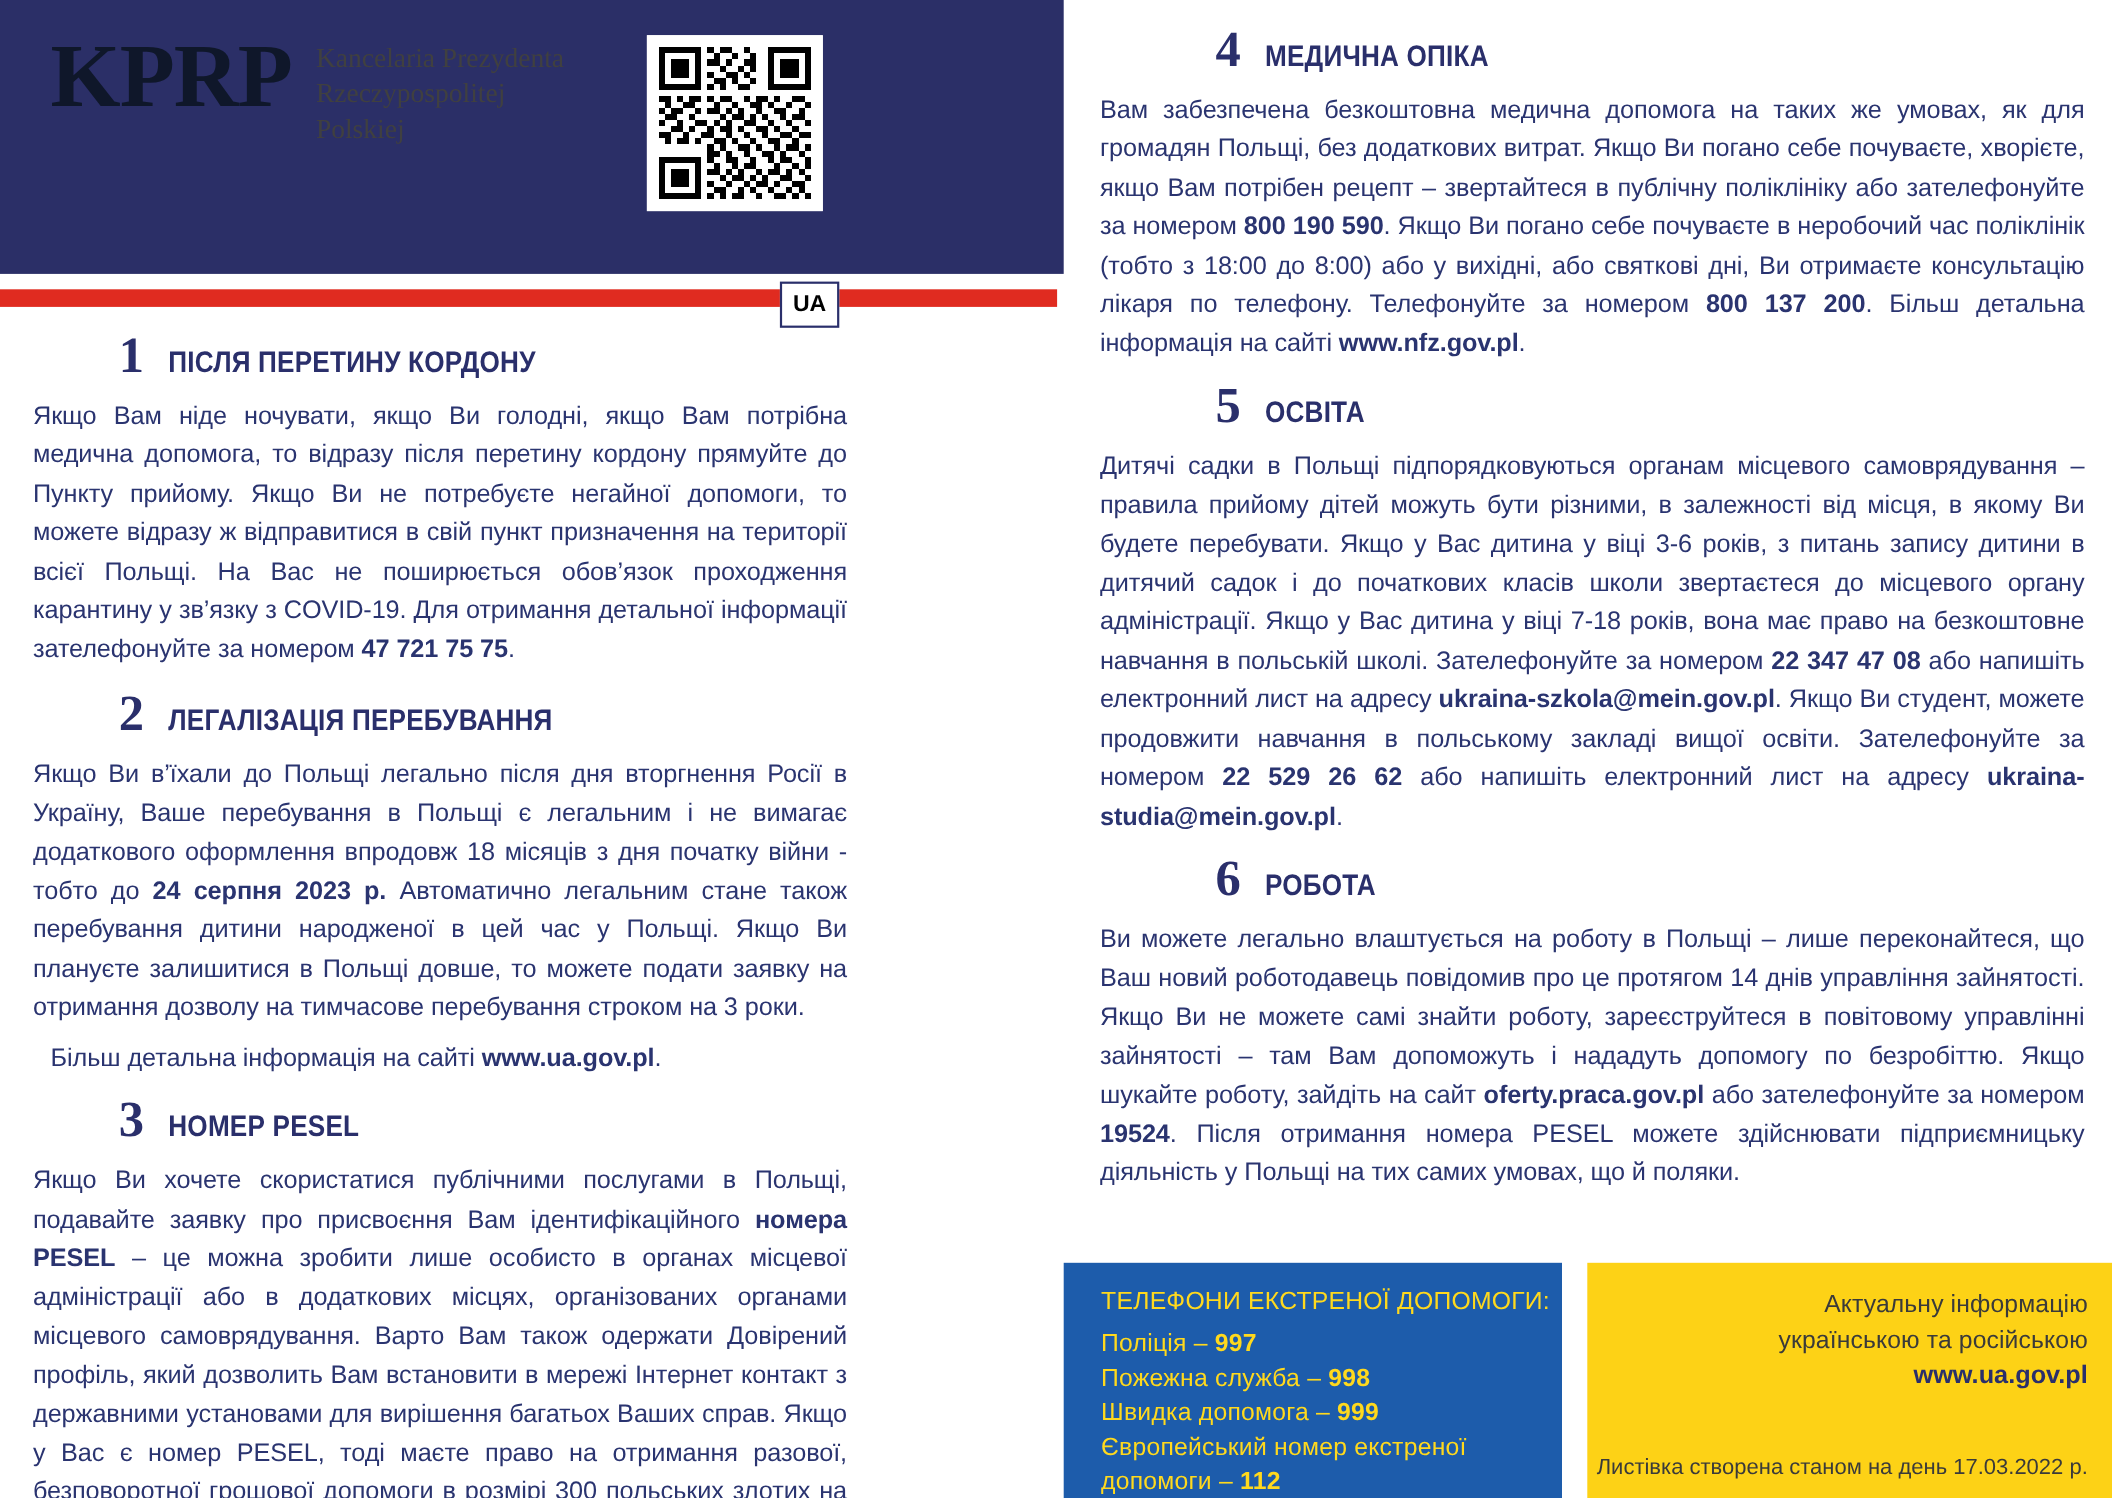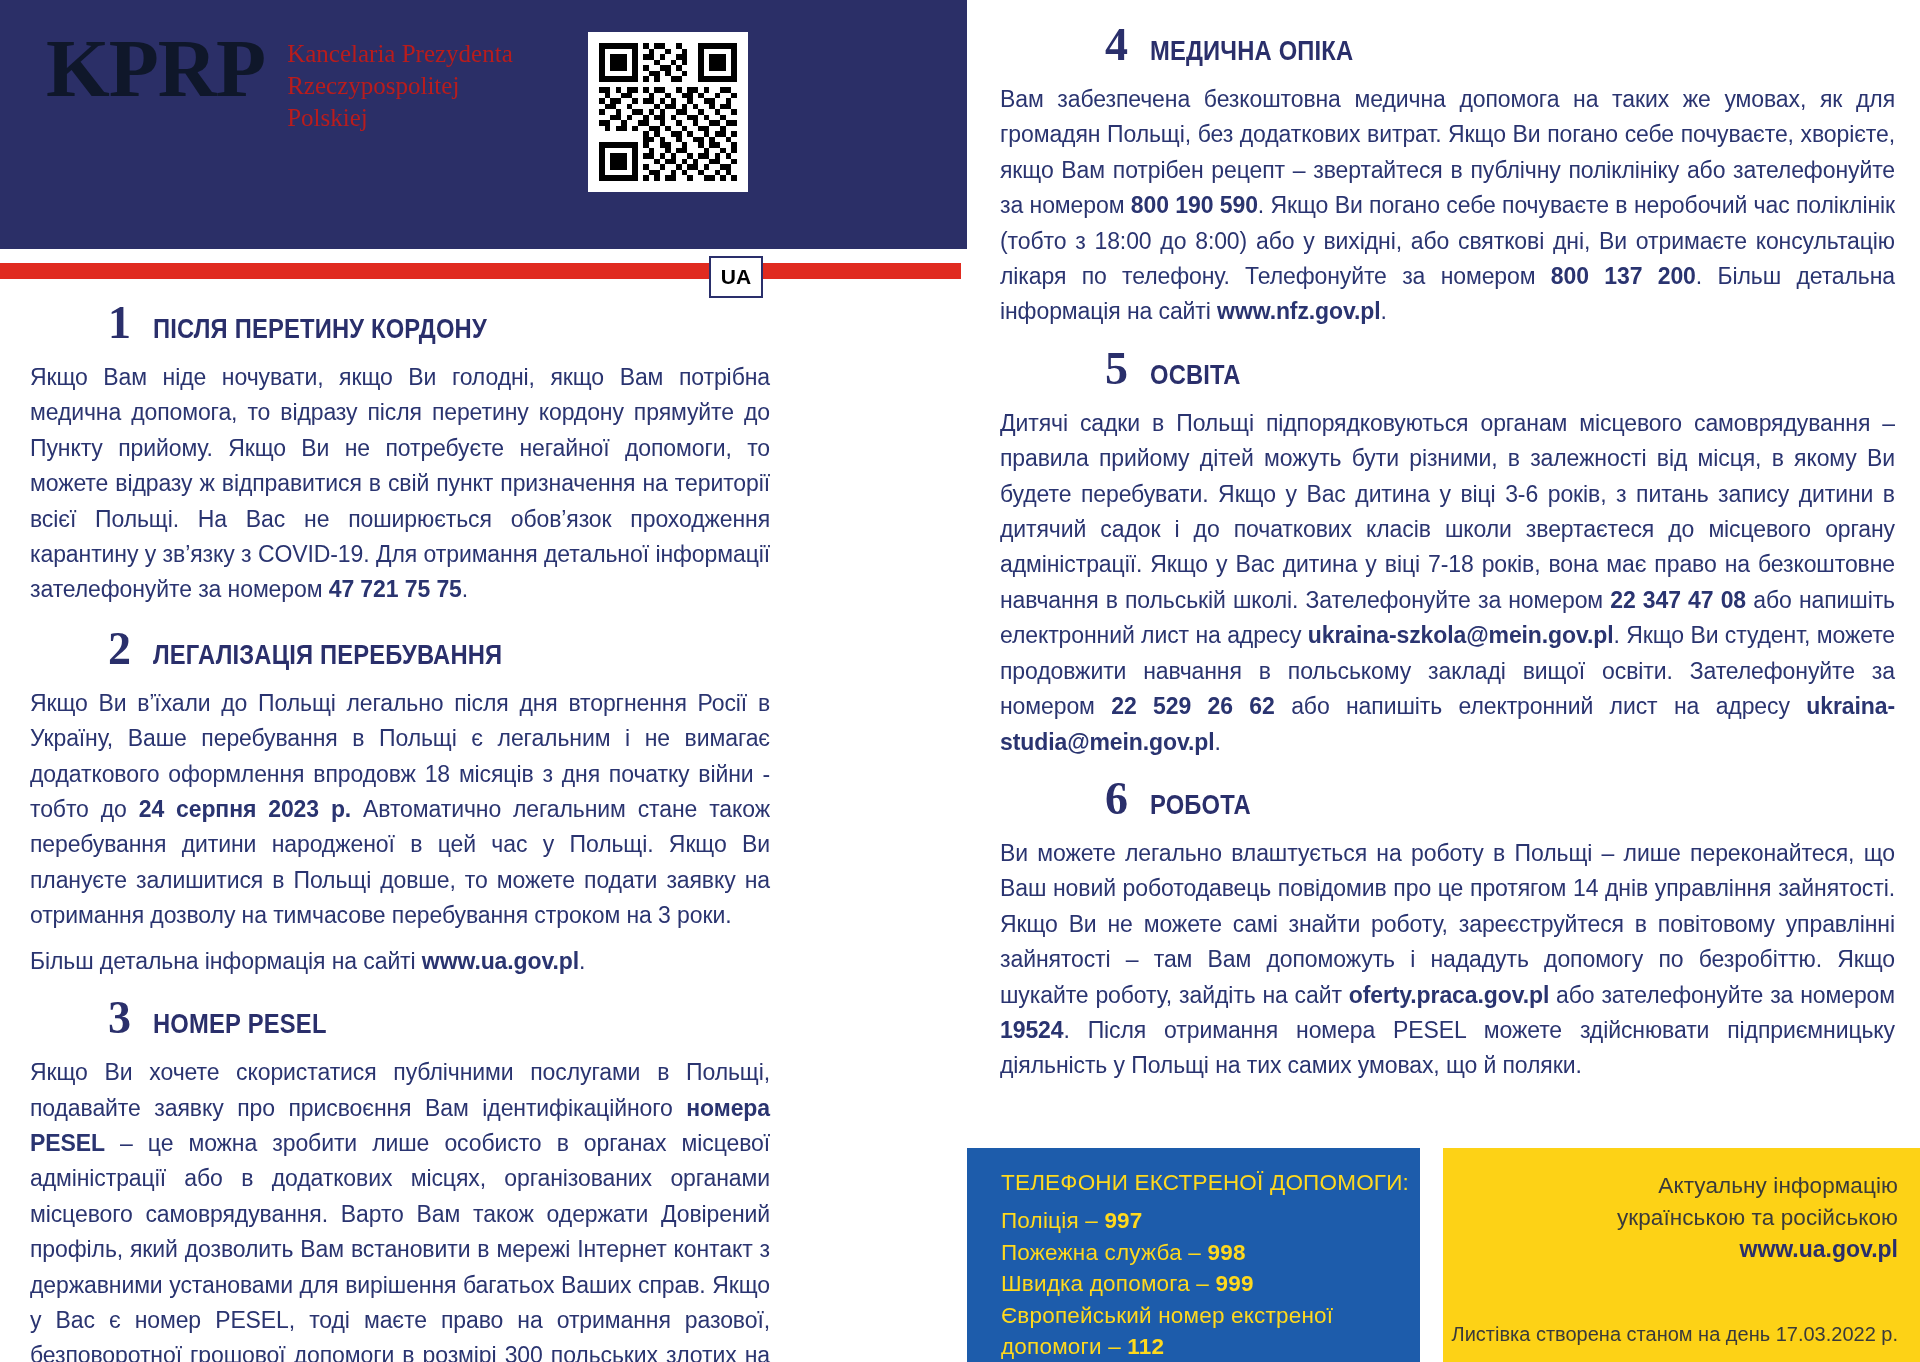--- a/index.html
+++ b/index.html
@@ -32,21 +32,21 @@
   }
   .logo-mark {
     color: #0f172a;
     font-family: "Liberation Serif", serif;
     font-size: 82px;
     font-weight: 700;
     letter-spacing: -1px;
     line-height: 0.95;
   }
   .logo-sub {
-    color: #b91c1c;
+    color: #404040;
     font-family: "Liberation Serif", serif;
     font-size: 25px;
     line-height: 1.28;
     margin-left: 22px;
     margin-top: 8px;
     white-space: pre-line;
   }
 
   .qr-box {
     position: absolute;
@@ -106,21 +106,21 @@
 
   
   p.body {
     font-size: 23px;
     line-height: 1.54;
     text-align: justify;
     color: #2a3470;
     margin: 0 0 10px 0;
     letter-spacing: -0.1px;
   }
-  p.body.last { text-align: left; }
+  p.body.last { text-align: left; margin-left: 16px; }
   .b { font-weight: 700; }
 
   
   .ua-badge {
     position: absolute;
     left: 709px; top: 256px;
     width: 50px; height: 38px;
     border: 2.5px solid #2a2f6b;
     display: flex;
     align-items: center;

